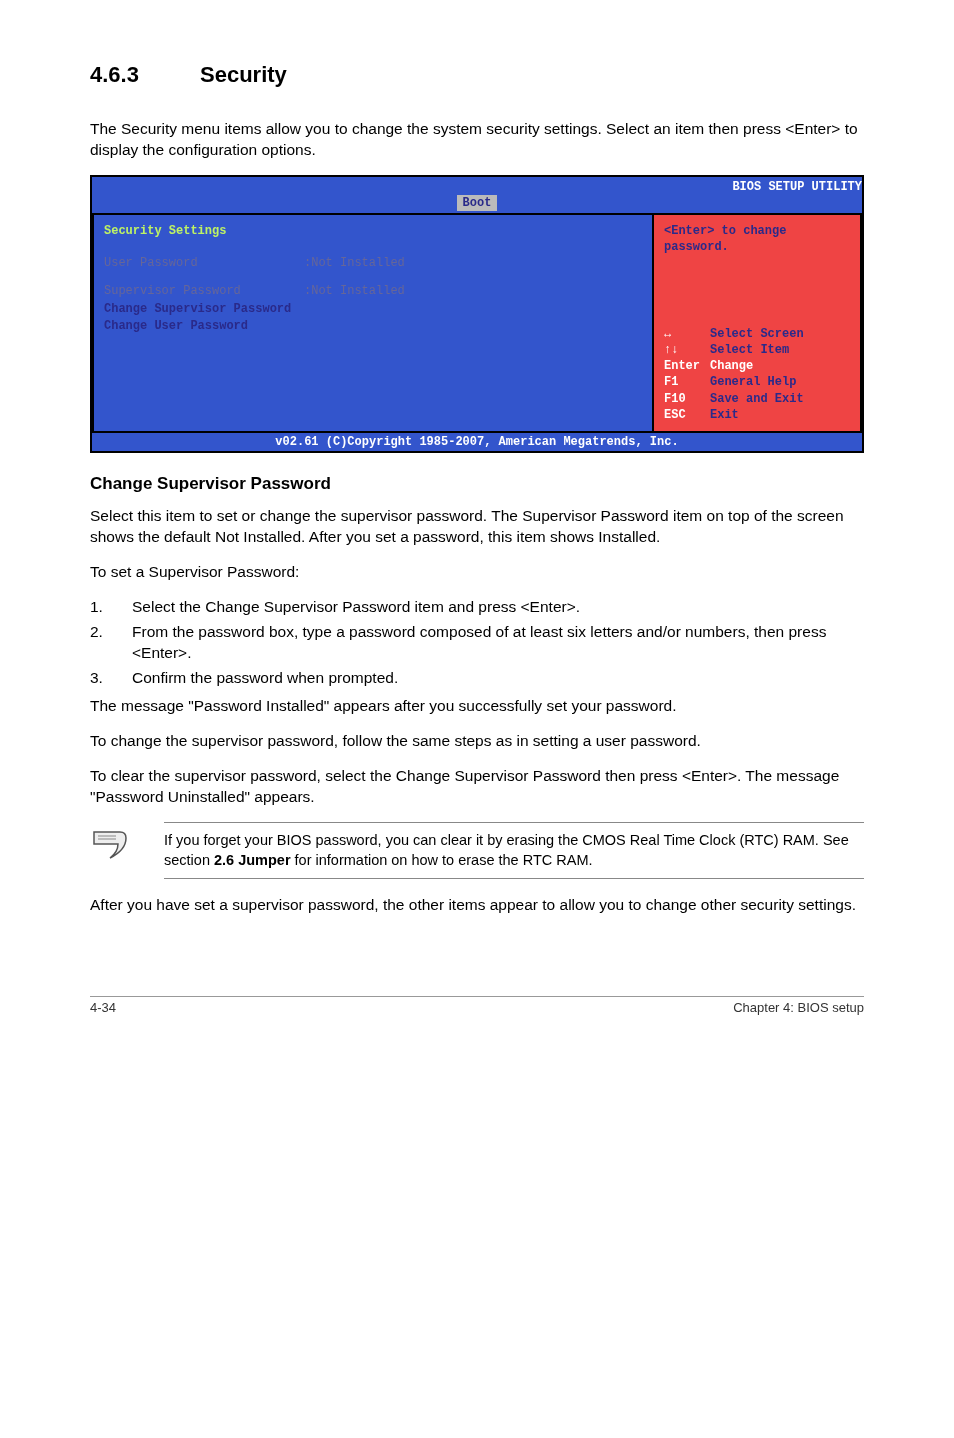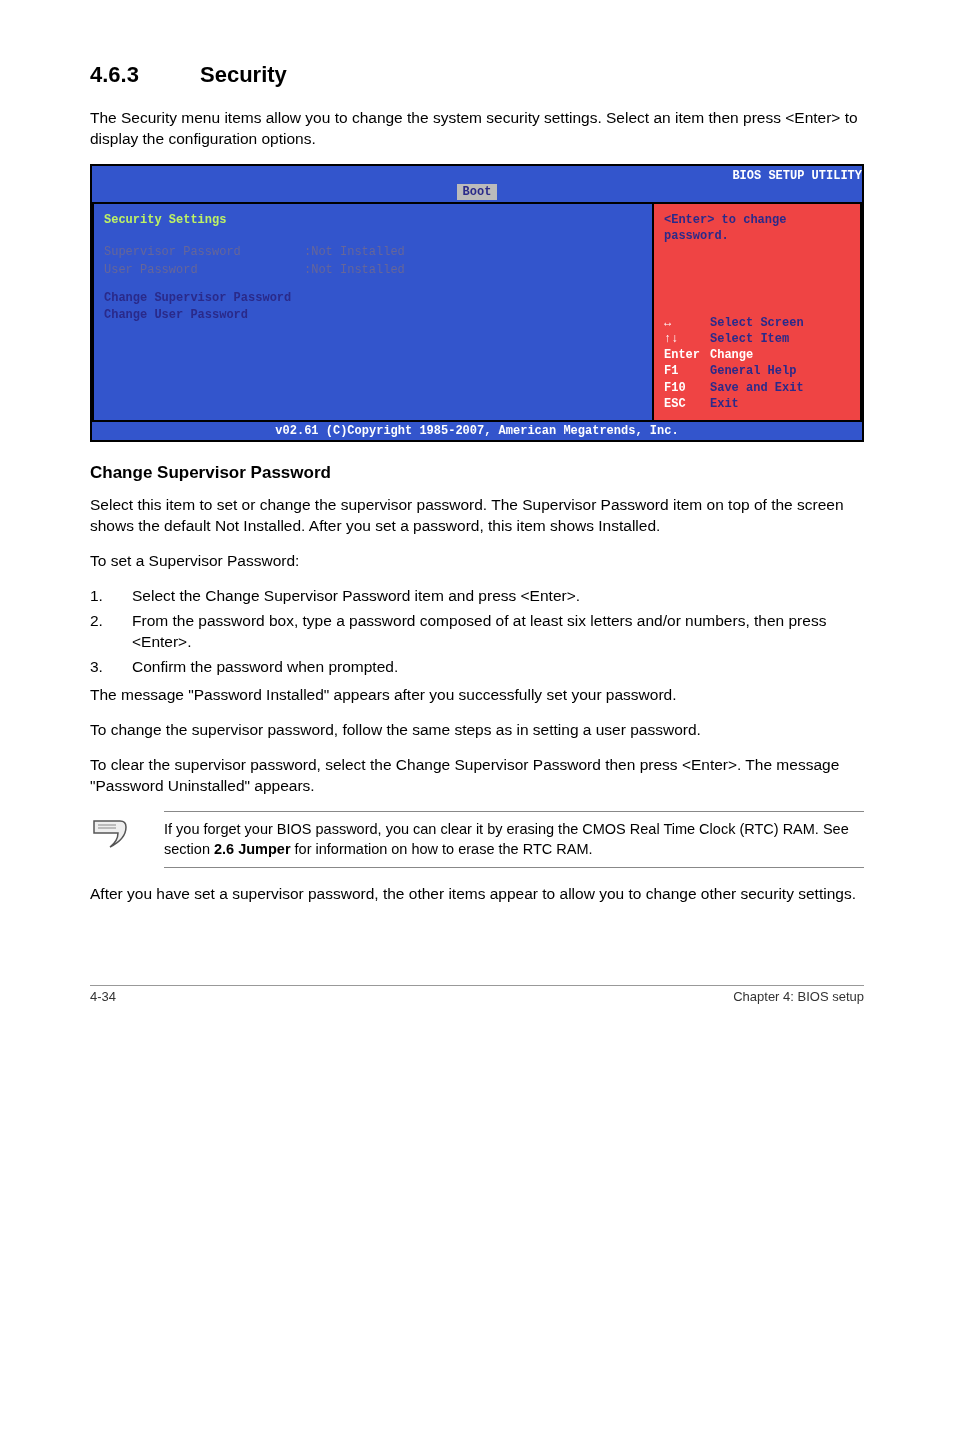--- a/index.html
+++ b/index.html
@@ -9,21 +9,21 @@
     color: #000;
     width: 954px;
     margin: 0 auto;
     padding: 60px 90px 40px 90px;
     font-size: 15.5px;
     line-height: 1.35;
   }
   h2.section-heading {
     font-size: 22px;
     font-weight: bold;
-    margin-bottom: 18px;
+    margin-bottom: 29px;
   }
   h2.section-heading .num { display: inline-block; width: 110px; }
   p.body { margin-bottom: 14px; }
   .bios-box {
     border: 2px solid #000;
     background: #3355cc;
     margin: 10px 0 20px 0;
     font-family: "Courier New", monospace;
     font-size: 12px;
     color: #ffff55;
@@ -110,25 +110,25 @@
 <p class="body">The Security menu items allow you to change the system security settings. Select an item then press &lt;Enter&gt; to display the configuration options.</p>
 
 <div class="bios-box">
   <div class="bios-title">BIOS SETUP UTILITY</div>
   <div class="bios-tabrow">
     <span class="bios-tab">Boot</span>
   </div>
   <div class="bios-body">
     <div class="bios-left">
       <div class="bios-heading">Security Settings</div>
+      <div class="bios-disabled" style="margin-bottom:12px;">
+        <span style="display:inline-block;width:200px;">User Password</span><span>:Not Installed</span>
+      </div>
       <div class="bios-disabled">
         <span style="display:inline-block;width:200px;">Supervisor Password</span><span>:Not Installed</span>
-      </div>
-      <div class="bios-disabled" style="margin-bottom:12px;">
-        <span style="display:inline-block;width:200px;">User Password</span><span>:Not Installed</span>
       </div>
       <div class="bios-item">Change Supervisor Password</div>
       <div class="bios-item">Change User Password</div>
     </div>
     <div class="bios-right">
       <div class="bios-help">
         <div>&lt;Enter&gt; to change password.</div>
       </div>
       <div class="bios-nav">
         <div class="bios-nav-line"><span class="arrows white">↔</span><span>Select Screen</span></div>

